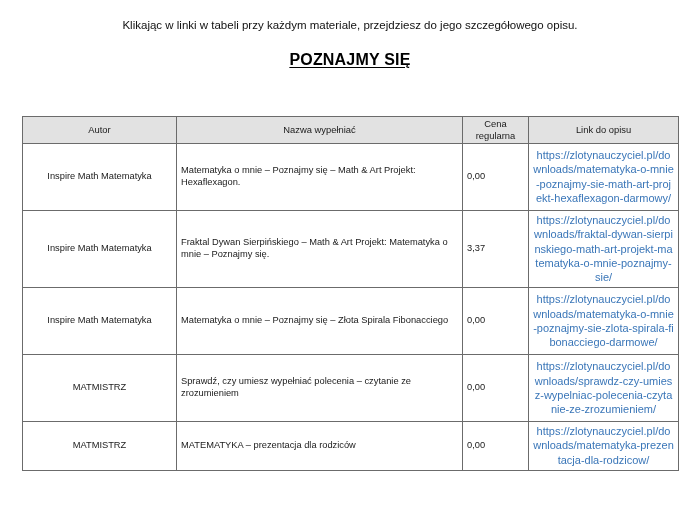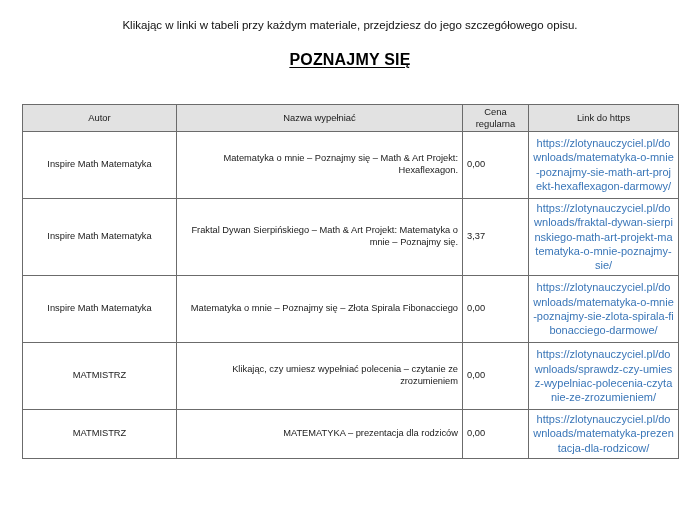--- a/index.html
+++ b/index.html
@@ -49,21 +49,21 @@
   }
   .doc-title span {
     text-decoration: underline;
     text-underline-offset: 2px;
     margin-top: 46px;
   }
 
   .table-wrap {
     position: absolute;
     left: 22px;
-    top: 104px;
+    top: 116px;
     width: 656px;
   }
 
   table.materials {
     border-collapse: collapse;
     table-layout: fixed;
     width: 656px;
     font-size: 9.3px;
     color: #1a1a1a;
   }
@@ -89,21 +89,21 @@
   col.c-author { width: 154px; }
   col.c-name   { width: 286px; }
   col.c-price  { width: 66px; }
   col.c-link   { width: 150px; }
 
   td.author {
     text-align: center;
     margin-top: 16px;
   }
   td.name {
-    text-align: right;
+    text-align: left;
     padding-left: 10px;
     padding-right: 10px;
   }
   td.price {
     text-align: left;
     padding-right: 14px;
   }
   td.link {
     text-align: center;
     padding: 1px 2px;
@@ -145,21 +145,21 @@
         <col class="c-author">
         <col class="c-name">
         <col class="c-price">
         <col class="c-link">
       </colgroup>
       <thead>
         <tr>
           <th>Autor</th>
           <th>Nazwa wypełniać</th>
           <th>Cena regularna</th>
-          <th>Link do https</th>
+          <th>Link do opisu</th>
         </tr>
       </thead>
       <tbody>
         <tr class="r1">
           <td class="author">Inspire Math Matematyka</td>
           <td class="name">Matematyka o mnie – Poznajmy się – Math &amp; Art Projekt: Hexaflexagon.</td>
           <td class="price">0,00</td>
           <td class="link">
             <span class="linktext">https://zlotynauczyciel.pl/downloads/matematyka-o-mnie-poznajmy-sie-math-art-projekt-hexaflexagon-darmowy/</span>
           </td>
@@ -175,21 +175,21 @@
         <tr class="r3">
           <td class="author">Inspire Math Matematyka</td>
           <td class="name">Matematyka o mnie – Poznajmy się – Złota Spirala Fibonacciego</td>
           <td class="price">0,00</td>
           <td class="link">
             <span class="linktext">https://zlotynauczyciel.pl/downloads/matematyka-o-mnie-poznajmy-sie-zlota-spirala-fibonacciego-darmowe/</span>
           </td>
         </tr>
         <tr class="r4">
           <td class="author">MATMISTRZ</td>
-          <td class="name">Klikając, czy umiesz wypełniać polecenia – czytanie ze zrozumieniem</td>
+          <td class="name">Sprawdź, czy umiesz wypełniać polecenia – czytanie ze zrozumieniem</td>
           <td class="price">0,00</td>
           <td class="link">
             <span class="linktext">https://zlotynauczyciel.pl/downloads/sprawdz-czy-umiesz-wypelniac-polecenia-czytanie-ze-zrozumieniem/</span>
           </td>
         </tr>
         <tr class="r5">
           <td class="author">MATMISTRZ</td>
           <td class="name">MATEMATYKA – prezentacja dla rodziców</td>
           <td class="price">0,00</td>
           <td class="link">

